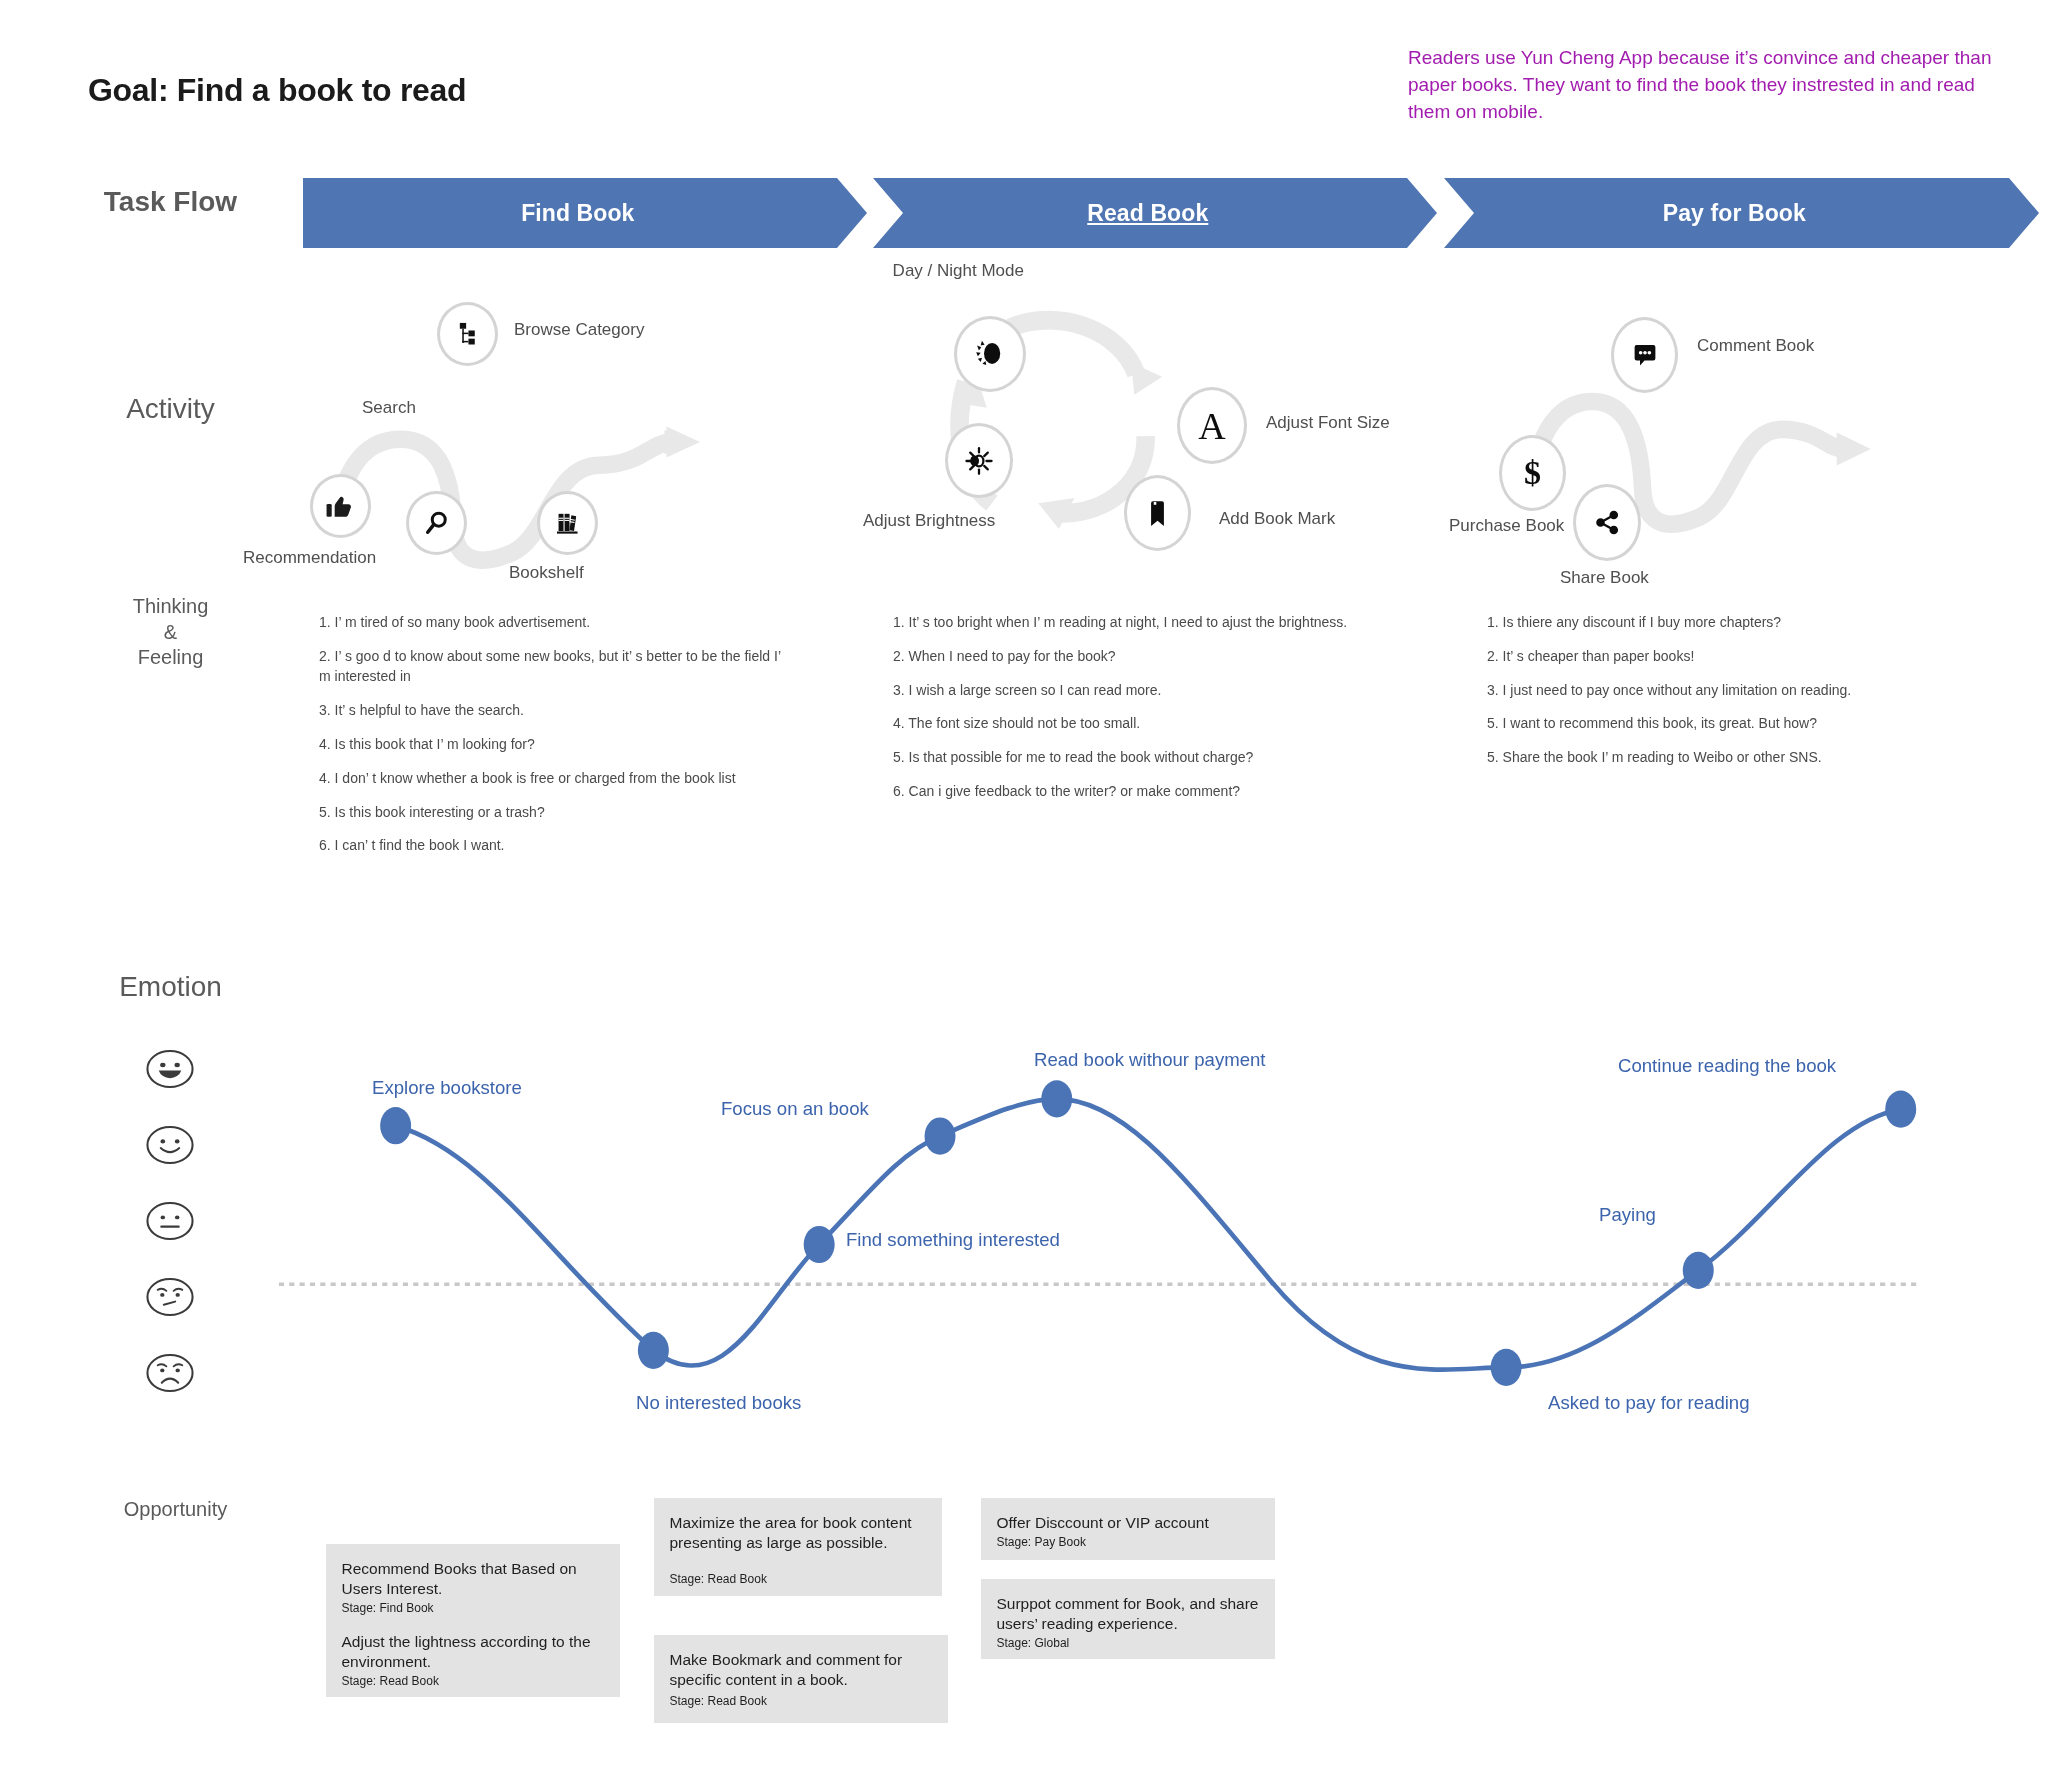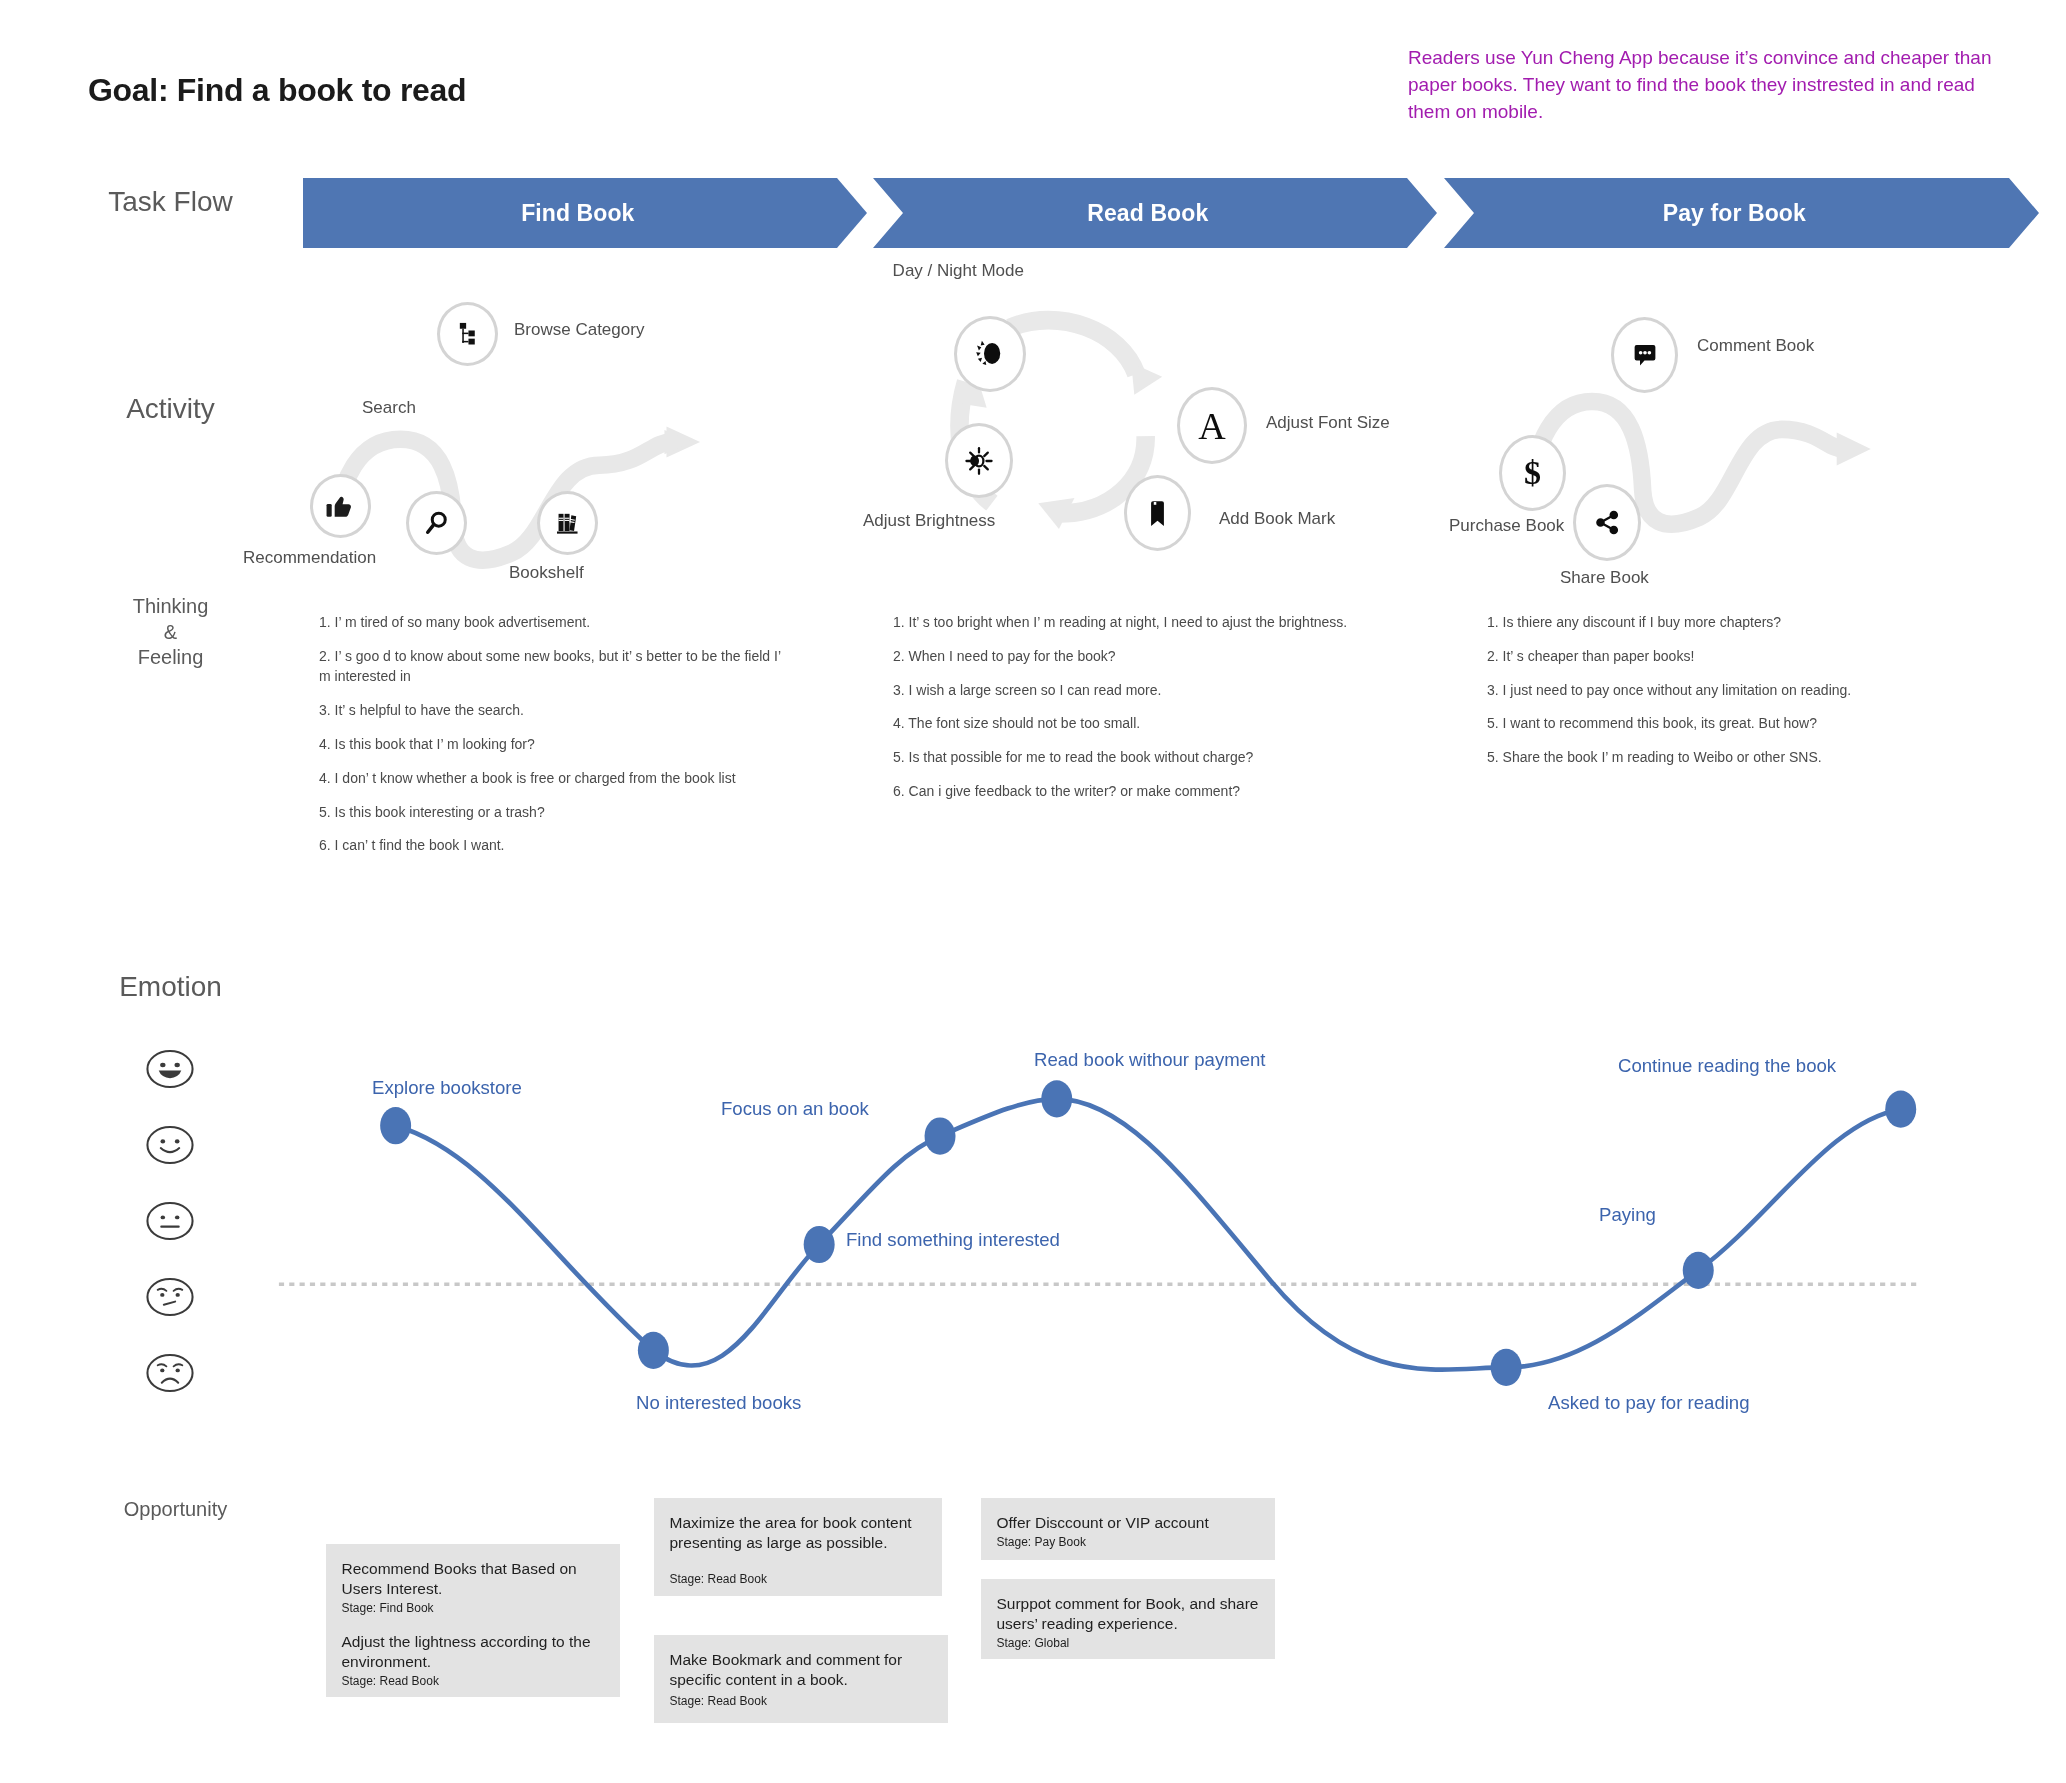--- a/index.html
+++ b/index.html
@@ -25,38 +25,38 @@
   }
   #persona-desc{
     left:1408px; top:45px; width:610px;
     font-size:19px; line-height:1.42; color:#a21caf;
   }
 
   
   .row-label{
     color:#5a5a5a; font-weight:normal; text-align:center;
   }
-  #label-taskflow{left:57px; top:186px; width:227px; font-size:28px;}
+  #label-taskflow{left:57px; top:186px; width:227px; font-size:28px;font-weight:bold;}
   #label-activity{left:57px; top:393px; width:227px; font-size:28px;}
   #label-thinking{left:57px; top:594px; width:227px; font-size:20px; line-height:1.28;}
   #label-emotion{left:57px; top:971px; width:227px; font-size:28px;}
   #label-opportunity{left:31px; top:1498px; width:289px; font-size:20px;}
 
   
   #taskflow-band{left:303px; top:178px; width:1736px; height:70px;}
   .flow-seg{
     position:absolute; top:0; height:70px;
     background:#4f76b3; color:#fff;
     display:flex; align-items:center; justify-content:center;
     font-size:23px; font-weight:bold; letter-spacing:0.1px;
   }
   #seg0{left:0;    width:564px;
     clip-path:polygon(0 0, 534px 0, 564px 50%, 534px 100%, 0 100%);}
   #seg1{left:570px; width:564px;
-    clip-path:polygon(0 0, 534px 0, 564px 50%, 534px 100%, 0 100%, 30px 50%);}
+    clip-path:polygon(0 0, 534px 0, 564px 50%, 534px 100%, 0 100%, 30px 50%);text-decoration:underline;}
   #seg2{left:1141px; width:595px;
     clip-path:polygon(0 0, 565px 0, 595px 50%, 565px 100%, 0 100%, 30px 50%);}
   .flow-seg span{transform:translateX(-7.2px);}
 
   
   .activity-group{position:absolute;}
   .act-node{
     position:absolute;
     width:61px; height:64px; border-radius:50%;
     border:3.1px solid #d4d4d4; background:#fff;

